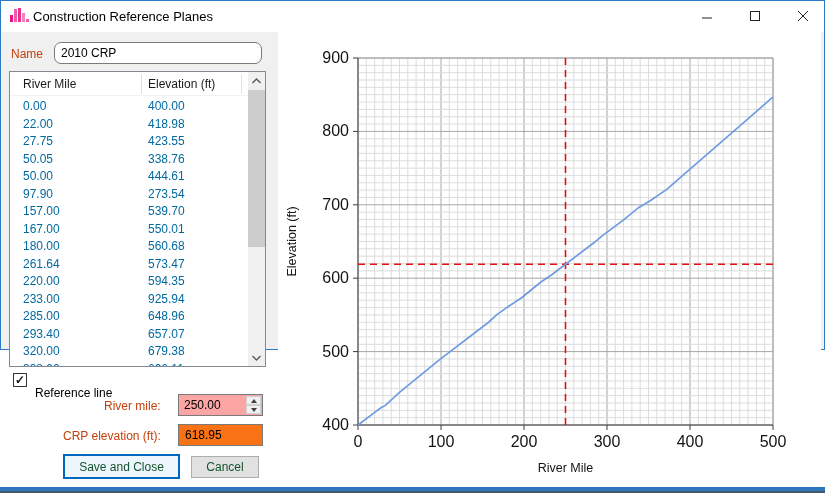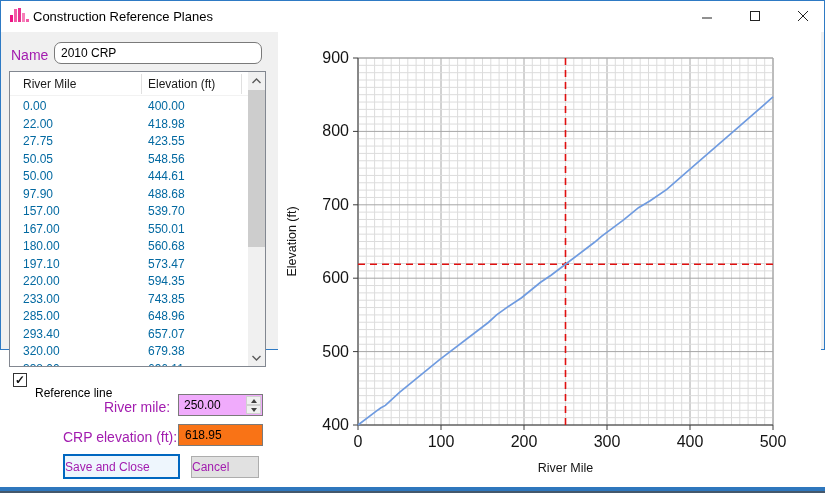--- a/index.html
+++ b/index.html
@@ -10,21 +10,21 @@
 
   
   .titlebar { position:absolute; left:0; top:0; width:100%; height:31px; background:#ffffff; }
   .app-icon { position:absolute; left:9px; top:7px; width:20px; height:17px; }
   .app-icon i { position:absolute; bottom:3px; width:3px; }
   .title-text { position:absolute; left:32px; top:8px; font-size:13px; color:#000; }
   .winbtn { position:absolute; top:0; width:45px; height:30px; display:flex; align-items:center; justify-content:center; }
   .winbtn svg { stroke:#222; stroke-width:1; fill:none; }
 
   
-  .label { position:absolute; font-size:14px; color:#a21caf; }
+  .label { position:absolute; font-size:12px; color:#c2410c; }
   .textbox { position:absolute; background:#fff; border:1px solid #7a7a7a; font-size:12px; padding:3px 4px 0 6px; color:#000; }
   .textbox.readonly { background:#f97316; }
 
   
   .listview { position:absolute; left:8px; top:70px; width:257px; height:296px; border:1px solid #828790; background:#fff; overflow:hidden; }
   .lv-header { position:absolute; left:0; top:0; right:17px; height:24px; background:#fff; border-bottom:1px solid #f2f2f2; }
   .lv-header .h0 { position:absolute; left:13px; top:5px; font-size:12px; color:#1a1a1a; }
   .lv-header .h1 { position:absolute; left:138px; top:5px; font-size:12px; color:#1a1a1a; }
   .lv-header .hsep1 { position:absolute; left:131px; top:2px; width:1px; height:20px; background:#e0e0e0; }
   .lv-header .hsep2 { position:absolute; left:231px; top:2px; width:1px; height:20px; background:#e0e0e0; }
@@ -42,31 +42,31 @@
   .sbar .down { bottom:0; }
   .sbar .thumb { position:absolute; left:0; top:18px; width:17px; height:157px; background:#cdcdcd; }
 
   
   .checkbox-row { position:absolute; left:12px; top:372px; height:16px; }
   .cbox { position:absolute; left:0; top:0; width:14px; height:14px; background:#fff; border:1px solid #333; }
   .cbox .tick { position:absolute; left:1px; top:-1px; font-size:12px; color:#111; font-weight:bold; }
   .checkbox-row .cblabel { position:absolute; left:22px; top:13px; font-size:12px; white-space:nowrap; }
 
   
-  .spinfield { position:absolute; left:177px; top:393px; width:85px; height:22px; background:#f0abfc; border:1px solid #7a7a7a; }
+  .spinfield { position:absolute; left:177px; top:393px; width:85px; height:22px; background:#fca5a5; border:1px solid #7a7a7a; }
   .spinfield .val { position:absolute; left:5px; top:3px; font-size:12px; }
   .spin-btns { position:absolute; right:1px; top:1px; width:15px; height:18px; }
   .spin-btn { position:absolute; left:0; width:15px; height:9px; background:#f0f0f0; border:1px solid #d0d0d0; display:flex; align-items:center; justify-content:center; }
   .spin-btn.up { top:0; }
   .spin-btn.down { top:9px; }
   .tri-up { width:0; height:0; border-left:3px solid transparent; border-right:3px solid transparent; border-bottom:4px solid #404040; }
   .tri-down { width:0; height:0; border-left:3px solid transparent; border-right:3px solid transparent; border-top:4px solid #404040; }
 
   
-  .btn { position:absolute; font-size:12px; color:#a21caf; }
+  .btn { position:absolute; font-size:12px; text-align:center; color:#14532d; }
   .btn-save { left:62px; top:453px; width:117px; height:25px; background:#eef6fd; border:2px solid #0067c0; padding-top:4px; }
   .btn-cancel { left:190px; top:455px; width:68px; height:22px; background:#e1e1e1; border:1px solid #adadad; padding-top:3px; }
 
   
   .chart-host { position:absolute; left:277px; top:31px; width:543px; height:455px; background:#ffffff; }
 </style>
 </head>
 <body>
 
 <div class="window">
@@ -116,53 +116,53 @@
         <div class="lv-row">
           <div class="lv-cell c0">22.00</div>
           <div class="lv-cell c1">418.98</div>
         </div>
         <div class="lv-row">
           <div class="lv-cell c0">27.75</div>
           <div class="lv-cell c1">423.55</div>
         </div>
         <div class="lv-row">
           <div class="lv-cell c0">50.05</div>
-          <div class="lv-cell c1">548.56</div>
+          <div class="lv-cell c1">338.76</div>
         </div>
         <div class="lv-row">
           <div class="lv-cell c0">50.00</div>
           <div class="lv-cell c1">444.61</div>
         </div>
         <div class="lv-row">
           <div class="lv-cell c0">97.90</div>
-          <div class="lv-cell c1">488.68</div>
+          <div class="lv-cell c1">273.54</div>
         </div>
         <div class="lv-row">
           <div class="lv-cell c0">157.00</div>
           <div class="lv-cell c1">539.70</div>
         </div>
         <div class="lv-row">
           <div class="lv-cell c0">167.00</div>
           <div class="lv-cell c1">550.01</div>
         </div>
         <div class="lv-row">
           <div class="lv-cell c0">180.00</div>
           <div class="lv-cell c1">560.68</div>
         </div>
         <div class="lv-row">
-          <div class="lv-cell c0">197.10</div>
+          <div class="lv-cell c0">261.64</div>
           <div class="lv-cell c1">573.47</div>
         </div>
         <div class="lv-row">
           <div class="lv-cell c0">220.00</div>
           <div class="lv-cell c1">594.35</div>
         </div>
         <div class="lv-row">
           <div class="lv-cell c0">233.00</div>
-          <div class="lv-cell c1">743.85</div>
+          <div class="lv-cell c1">925.94</div>
         </div>
         <div class="lv-row">
           <div class="lv-cell c0">285.00</div>
           <div class="lv-cell c1">648.96</div>
         </div>
         <div class="lv-row">
           <div class="lv-cell c0">293.40</div>
           <div class="lv-cell c1">657.07</div>
         </div>
         <div class="lv-row">

